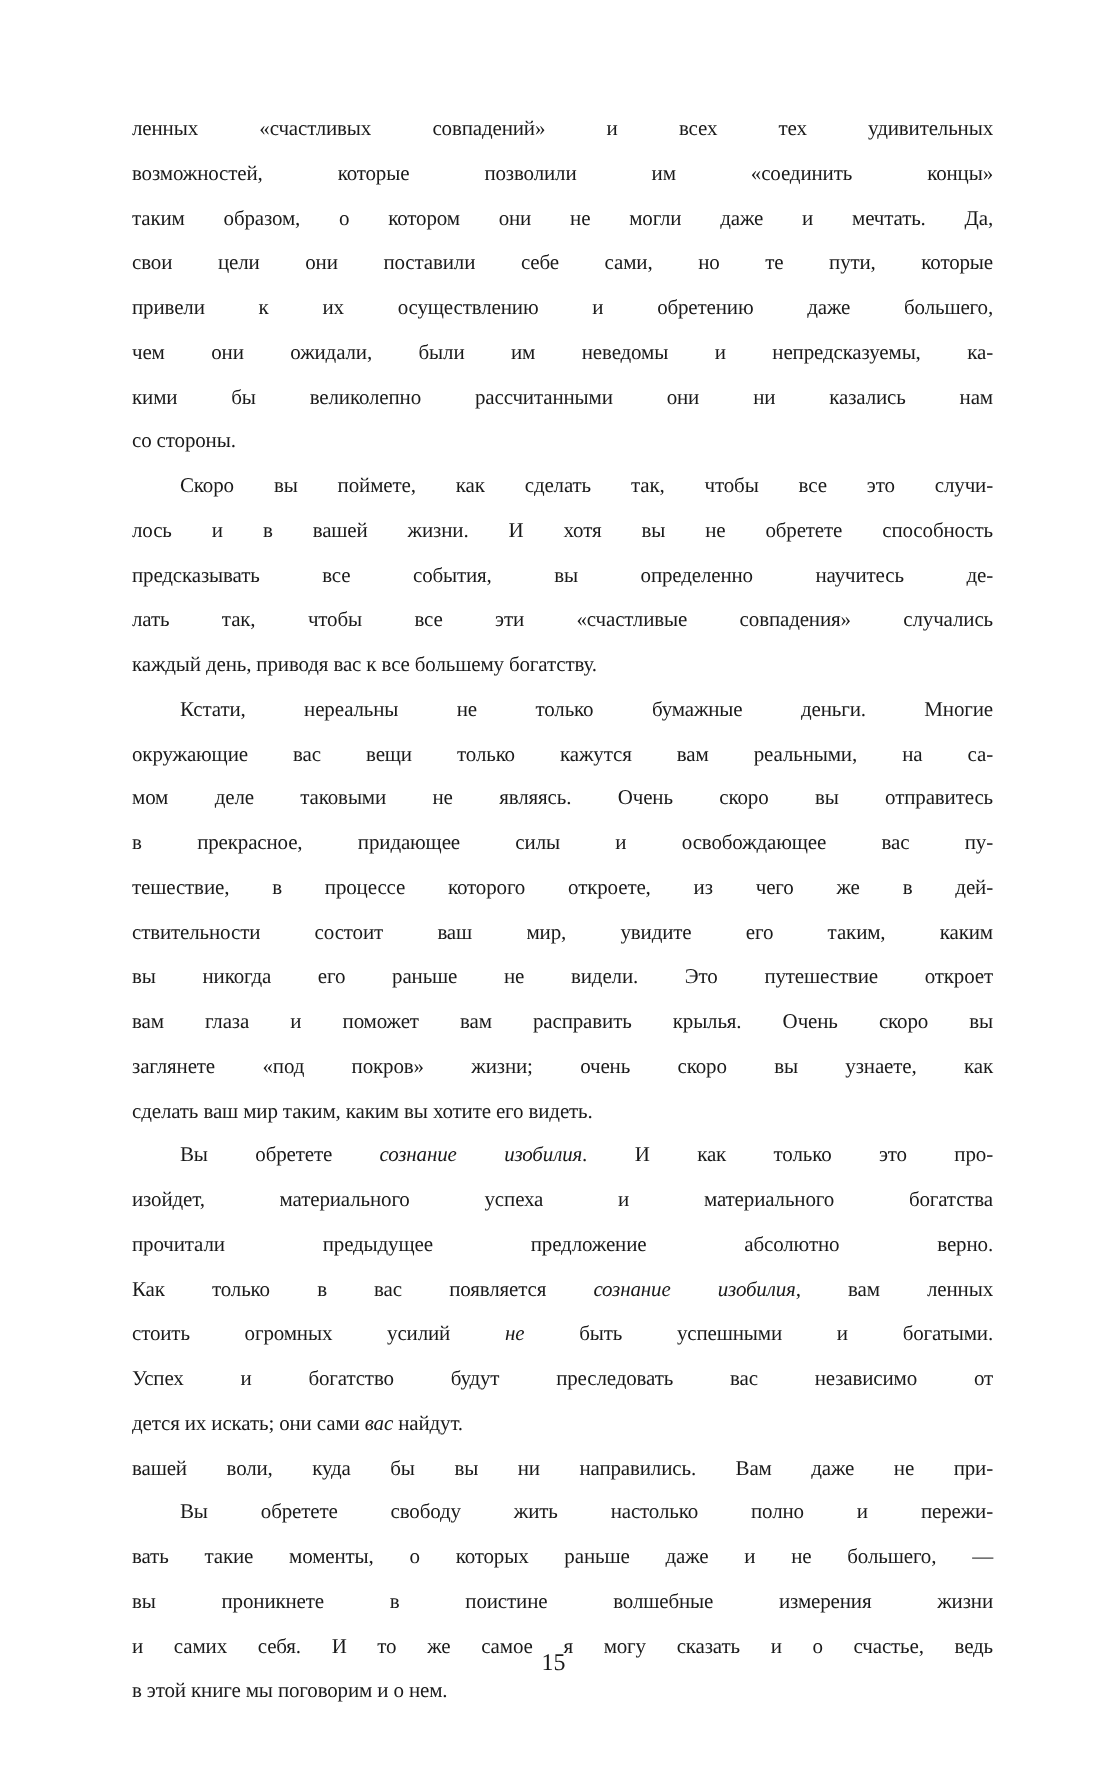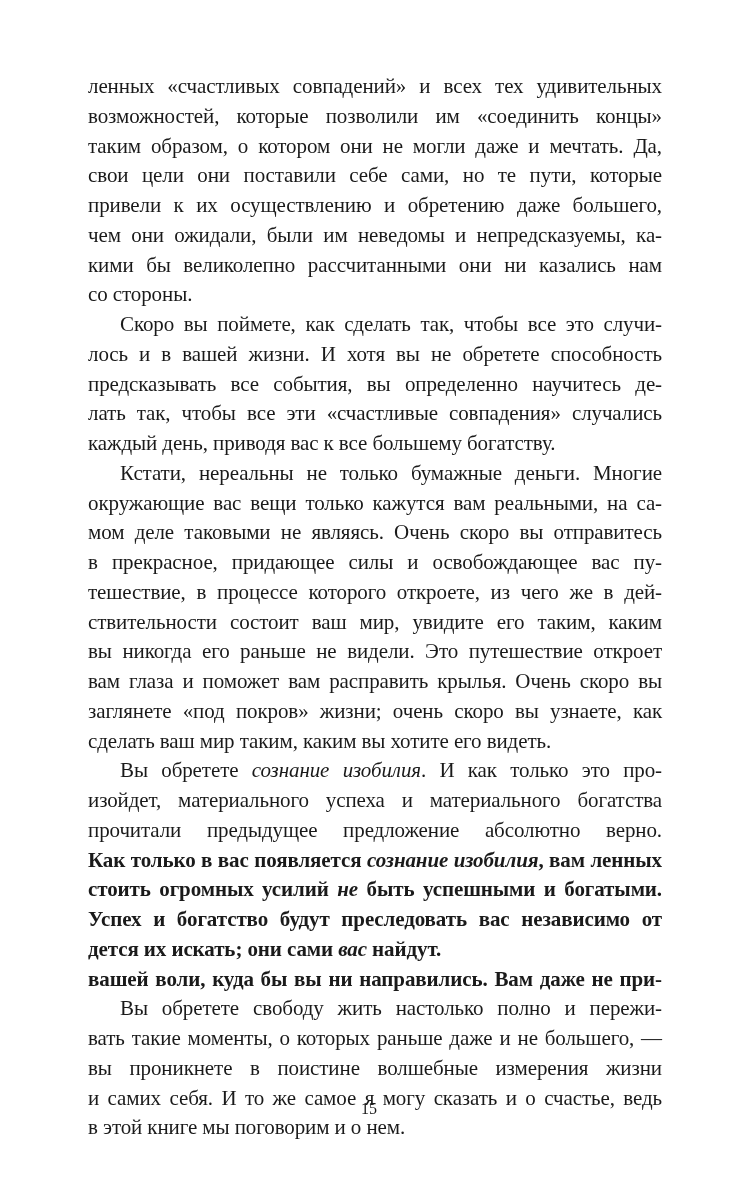--- a/index.html
+++ b/index.html
@@ -18,34 +18,34 @@
     .page {
       position: absolute;
       left: 88px;
       top: 72px;
       width: 574px;
     }
     .line {
       display: block;
       height: 29.75px;
       line-height: 29.75px;
-      font-size: 21px;
+      font-size: 14px;
       white-space: nowrap;
       text-align: justify;
       text-align-last: justify;
       letter-spacing: -0.1px;
     }
     .line.last {
       text-align-last: left;
     }
     .line.indent {
       padding-left: 32px;
       box-sizing: border-box;
     }
-    .b { font-weight: bold; }
+    .b { font-weight: normal; }
     .i { font-style: italic; }
     .page-number {
       position: absolute;
       left: 0;
       width: 738px;
       top: 1100px;
       text-align: center;
       font-size: 16px;
       font-family: "Liberation Serif", "DejaVu Serif", serif;
     }

